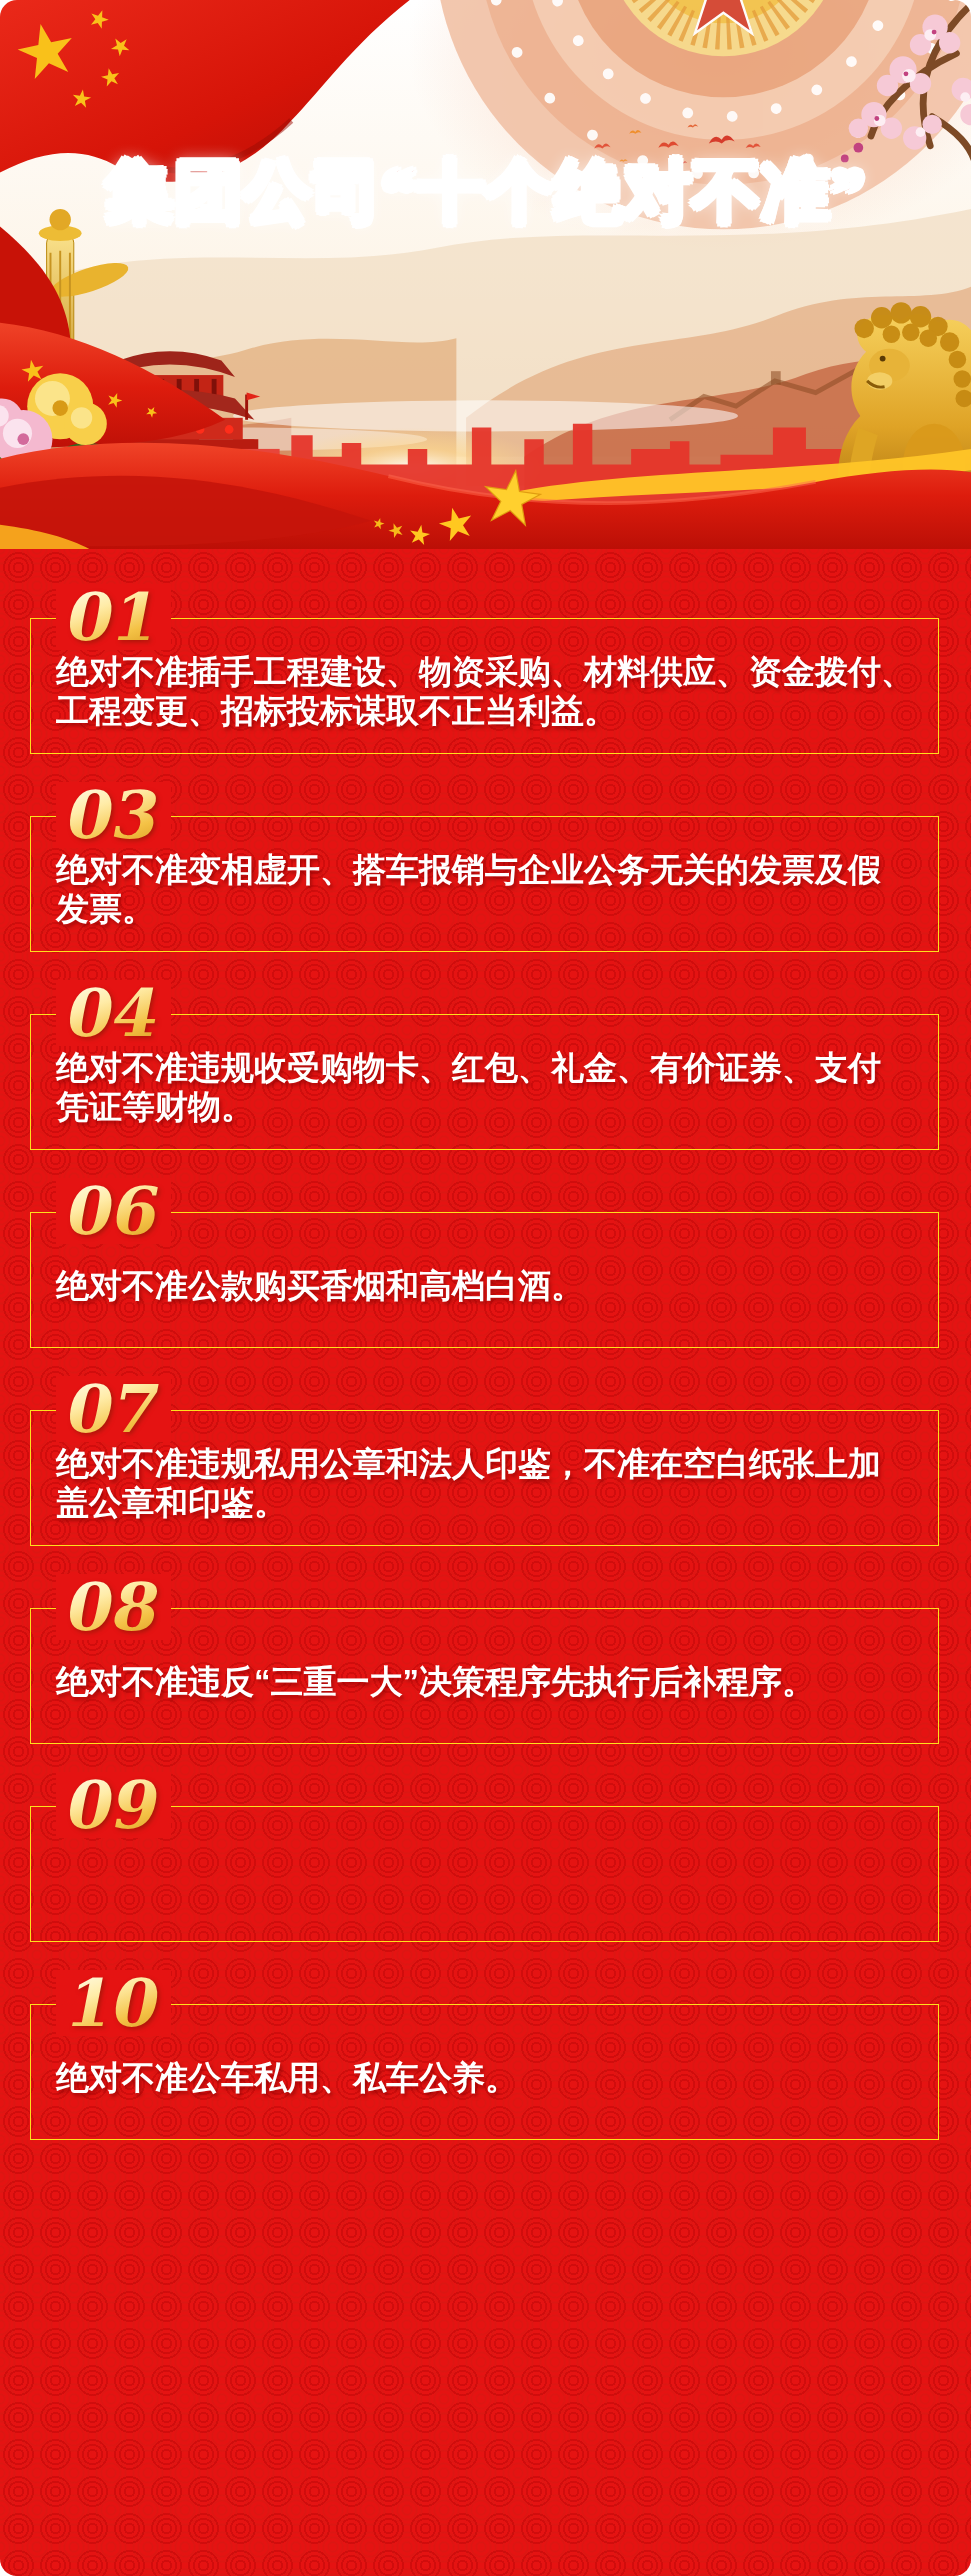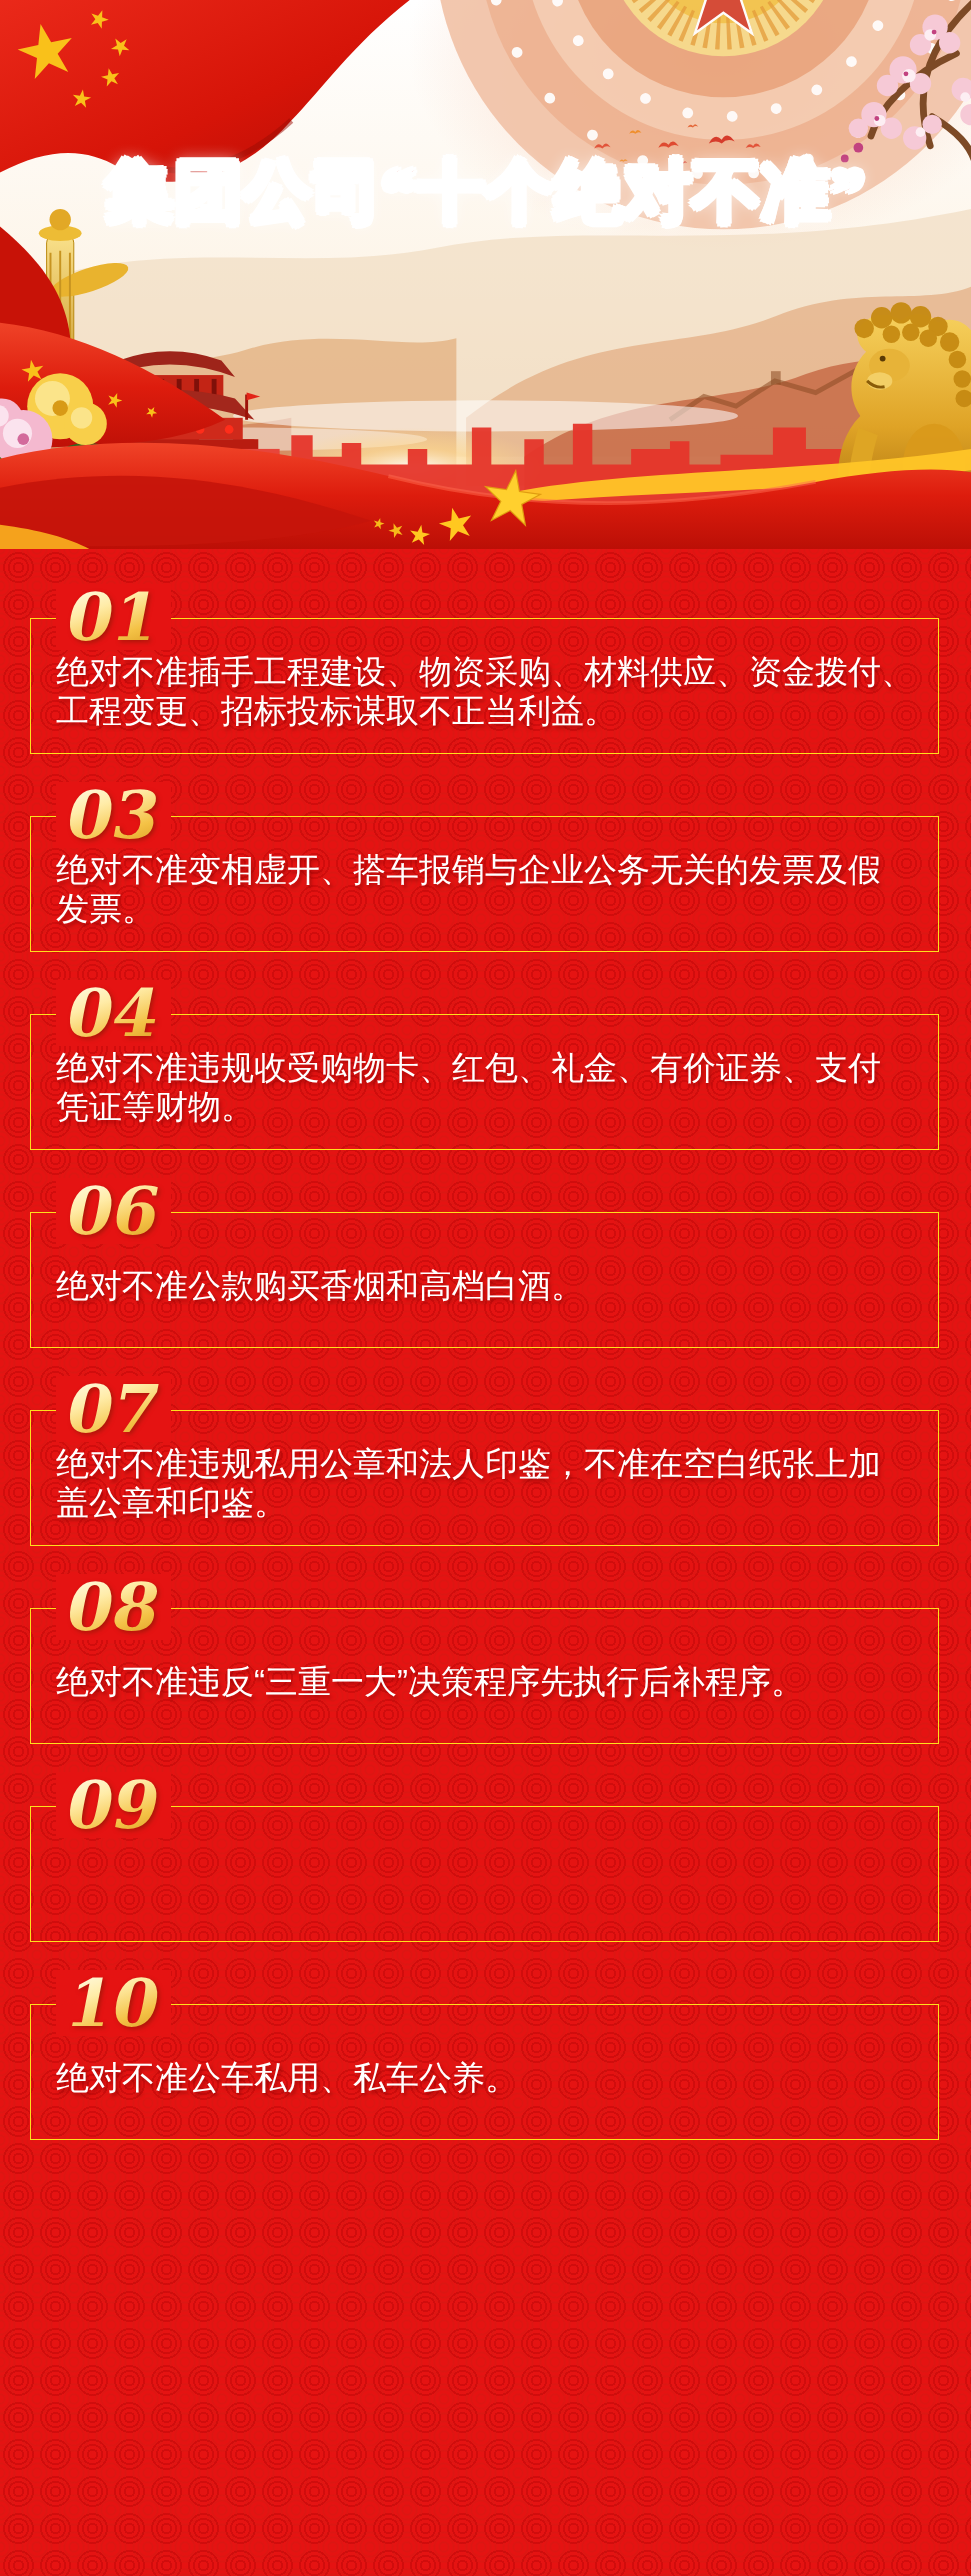--- a/index.html
+++ b/index.html
@@ -1,17 +1,17 @@
 <!DOCTYPE html>
 <html><head>
 <meta charset="utf-8">
 <style>
   html,body{margin:0;padding:0;background:#ffffff;}
   .poster{position:relative;width:971px;height:2576px;overflow:hidden;background:#fff;
-          font-family:"Liberation Sans",sans-serif;}
+          font-family:"Liberation Sans",sans-serif;border-radius:17px;}
   
   .hdr{position:absolute;top:0;left:0;width:971px;height:549px;overflow:hidden;}
   .hdr svg{display:block;width:971px;height:549px;}
   .title{position:absolute;top:153px;left:0;width:100%;text-align:center;
          font-family:"Liberation Serif","DejaVu Serif",serif;
          font-size:68px;font-weight:900;letter-spacing:1px;line-height:1.15;
          background:linear-gradient(180deg,#ee3a24 10%,#cf1409 55%,#9e0c04 100%);
          -webkit-background-clip:text;background-clip:text;color:transparent;
          text-shadow:-2.9px -2.9px 0 #fff,2.9px -2.9px 0 #fff,-2.9px 2.9px 0 #fff,2.9px 2.9px 0 #fff,
                      0 -3.9px 0 #fff,0 3.9px 0 #fff,-3.9px 0 0 #fff,3.9px 0 0 #fff,
@@ -33,21 +33,21 @@
         border:1.9px solid #ffdf1c;margin-bottom:62px;}
   .rule:last-child{margin-bottom:8px;}
   .num{position:absolute;top:-35px;left:25px;padding:0 11.7px;line-height:1;
        background:#e51312;}
   .num i{display:block;font-family:"DejaVu Serif","Liberation Serif",serif;
        font-style:italic;font-weight:700;font-size:66px;line-height:1;
        background:linear-gradient(160deg,#fffce9 5%,#ffeca8 35%,#f4c246 70%,#d9991f 100%);
        -webkit-background-clip:text;background-clip:text;color:transparent;
        filter:drop-shadow(2.9px 2.9px 1.9px rgba(110,25,0,.5));}
   .txt{position:absolute;left:25px;right:5.8px;top:50%;transform:translateY(-50%);
-       margin:5.8px 0 0 0;color:#ffffff;font-weight:400;font-size:33px;line-height:1.2;
+       margin:5.8px 0 0 0;color:#ffffff;font-weight:700;font-size:33px;line-height:1.2;
        white-space:pre-line;text-shadow:1.9px 2.9px 3.9px rgba(120,0,0,.55);}
 </style>
 </head>
 <body>
 
 <div class="poster">
 
   <div class="hdr">
     <svg viewBox="0 0 1000 565" xmlns="http://www.w3.org/2000/svg" preserveAspectRatio="none">
       <defs>

